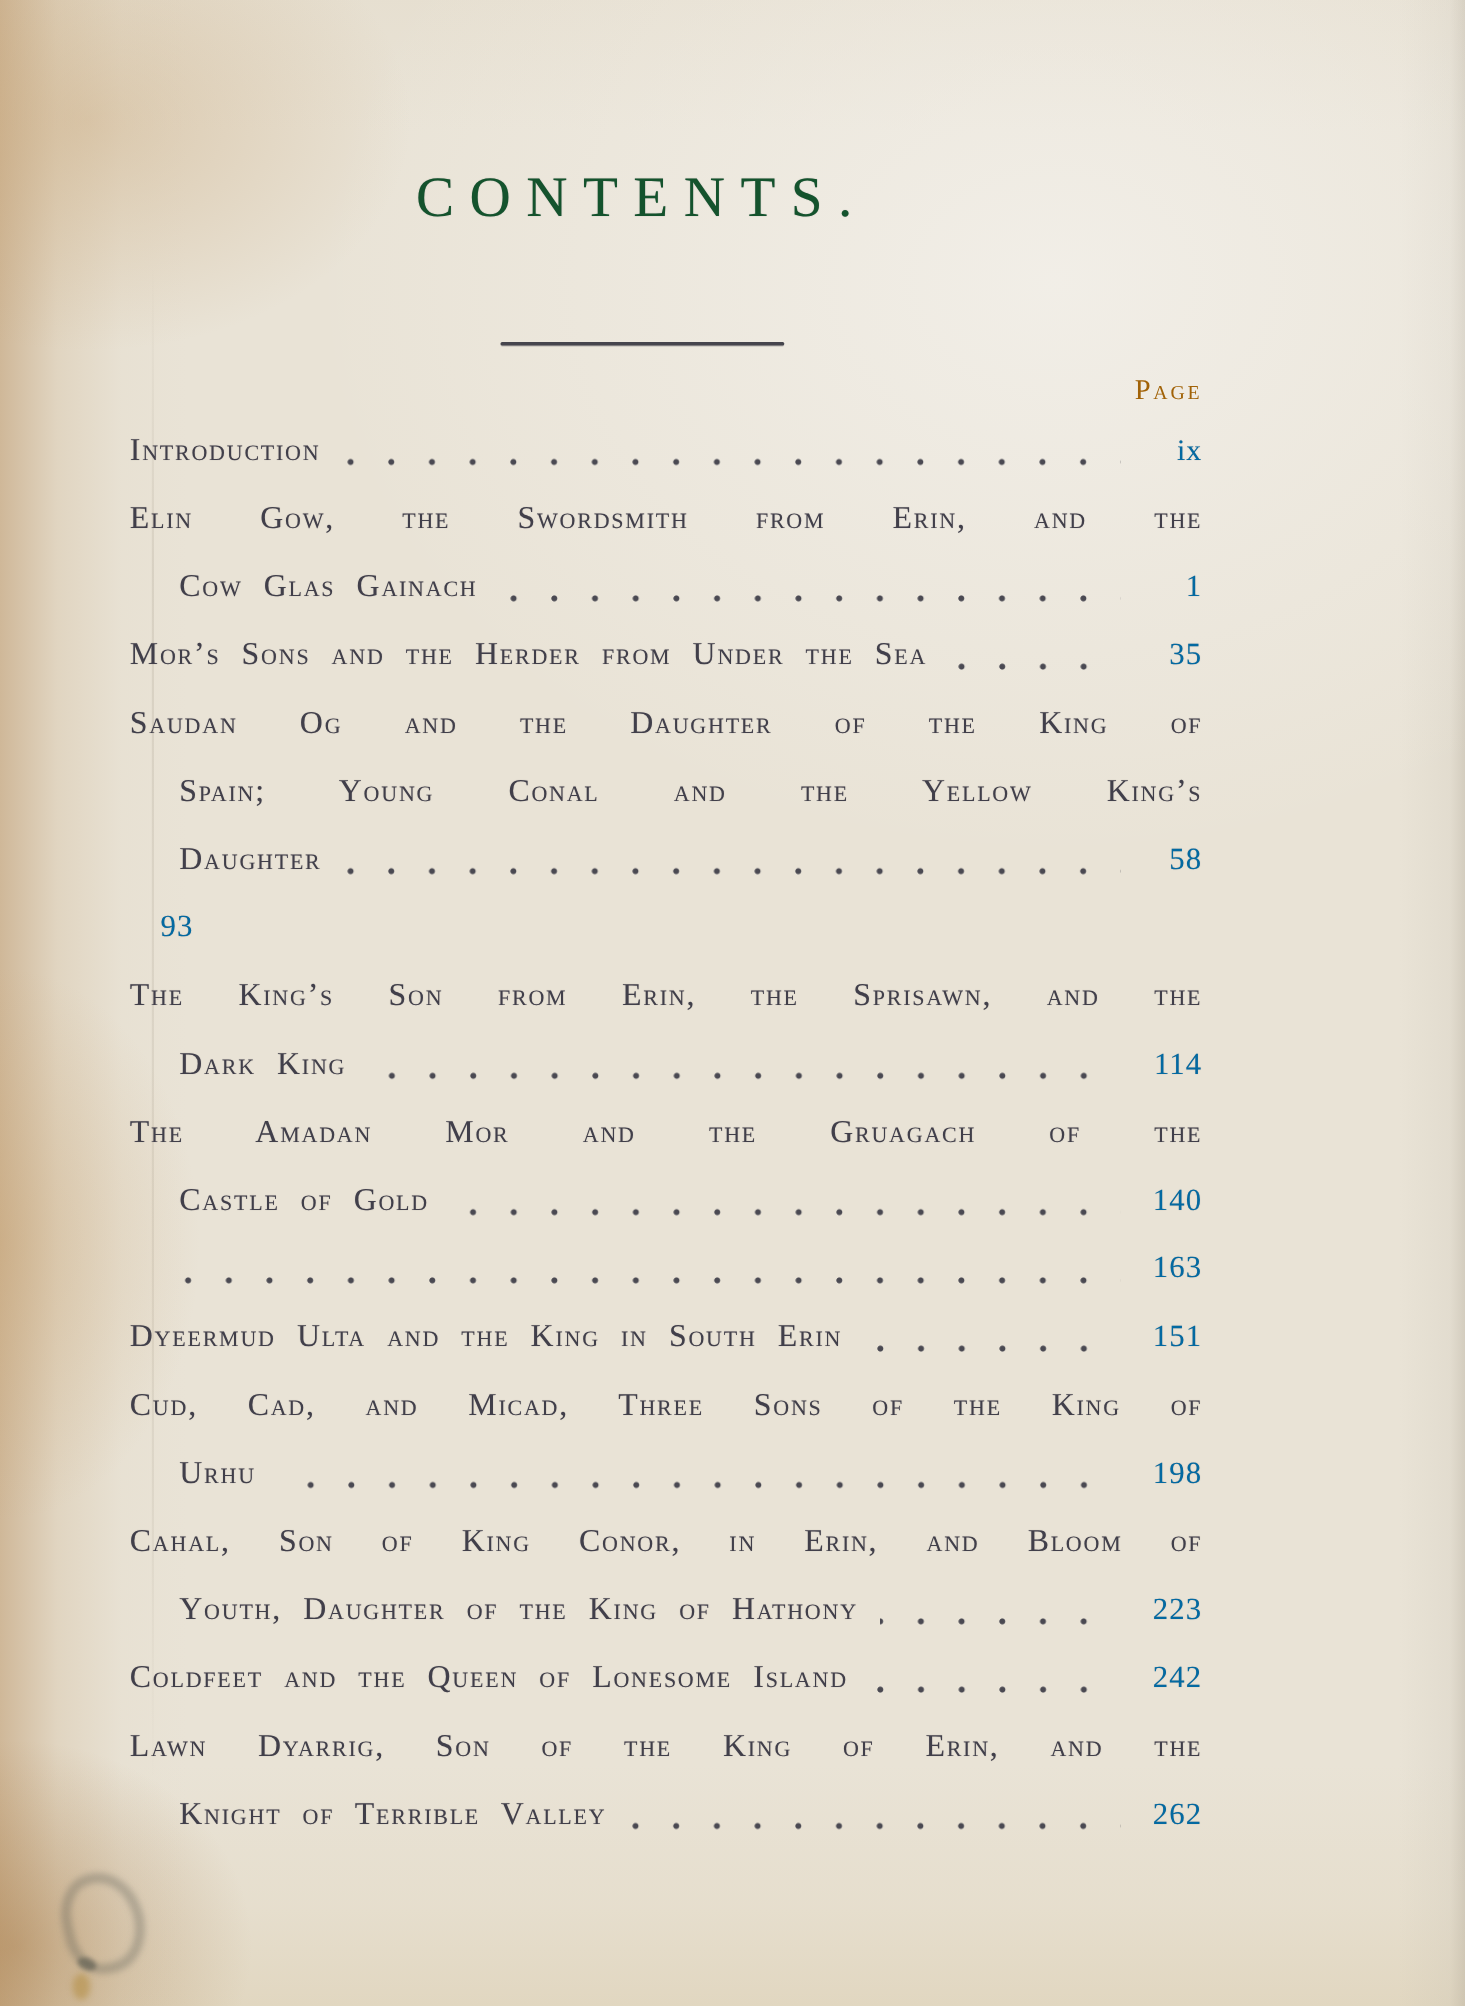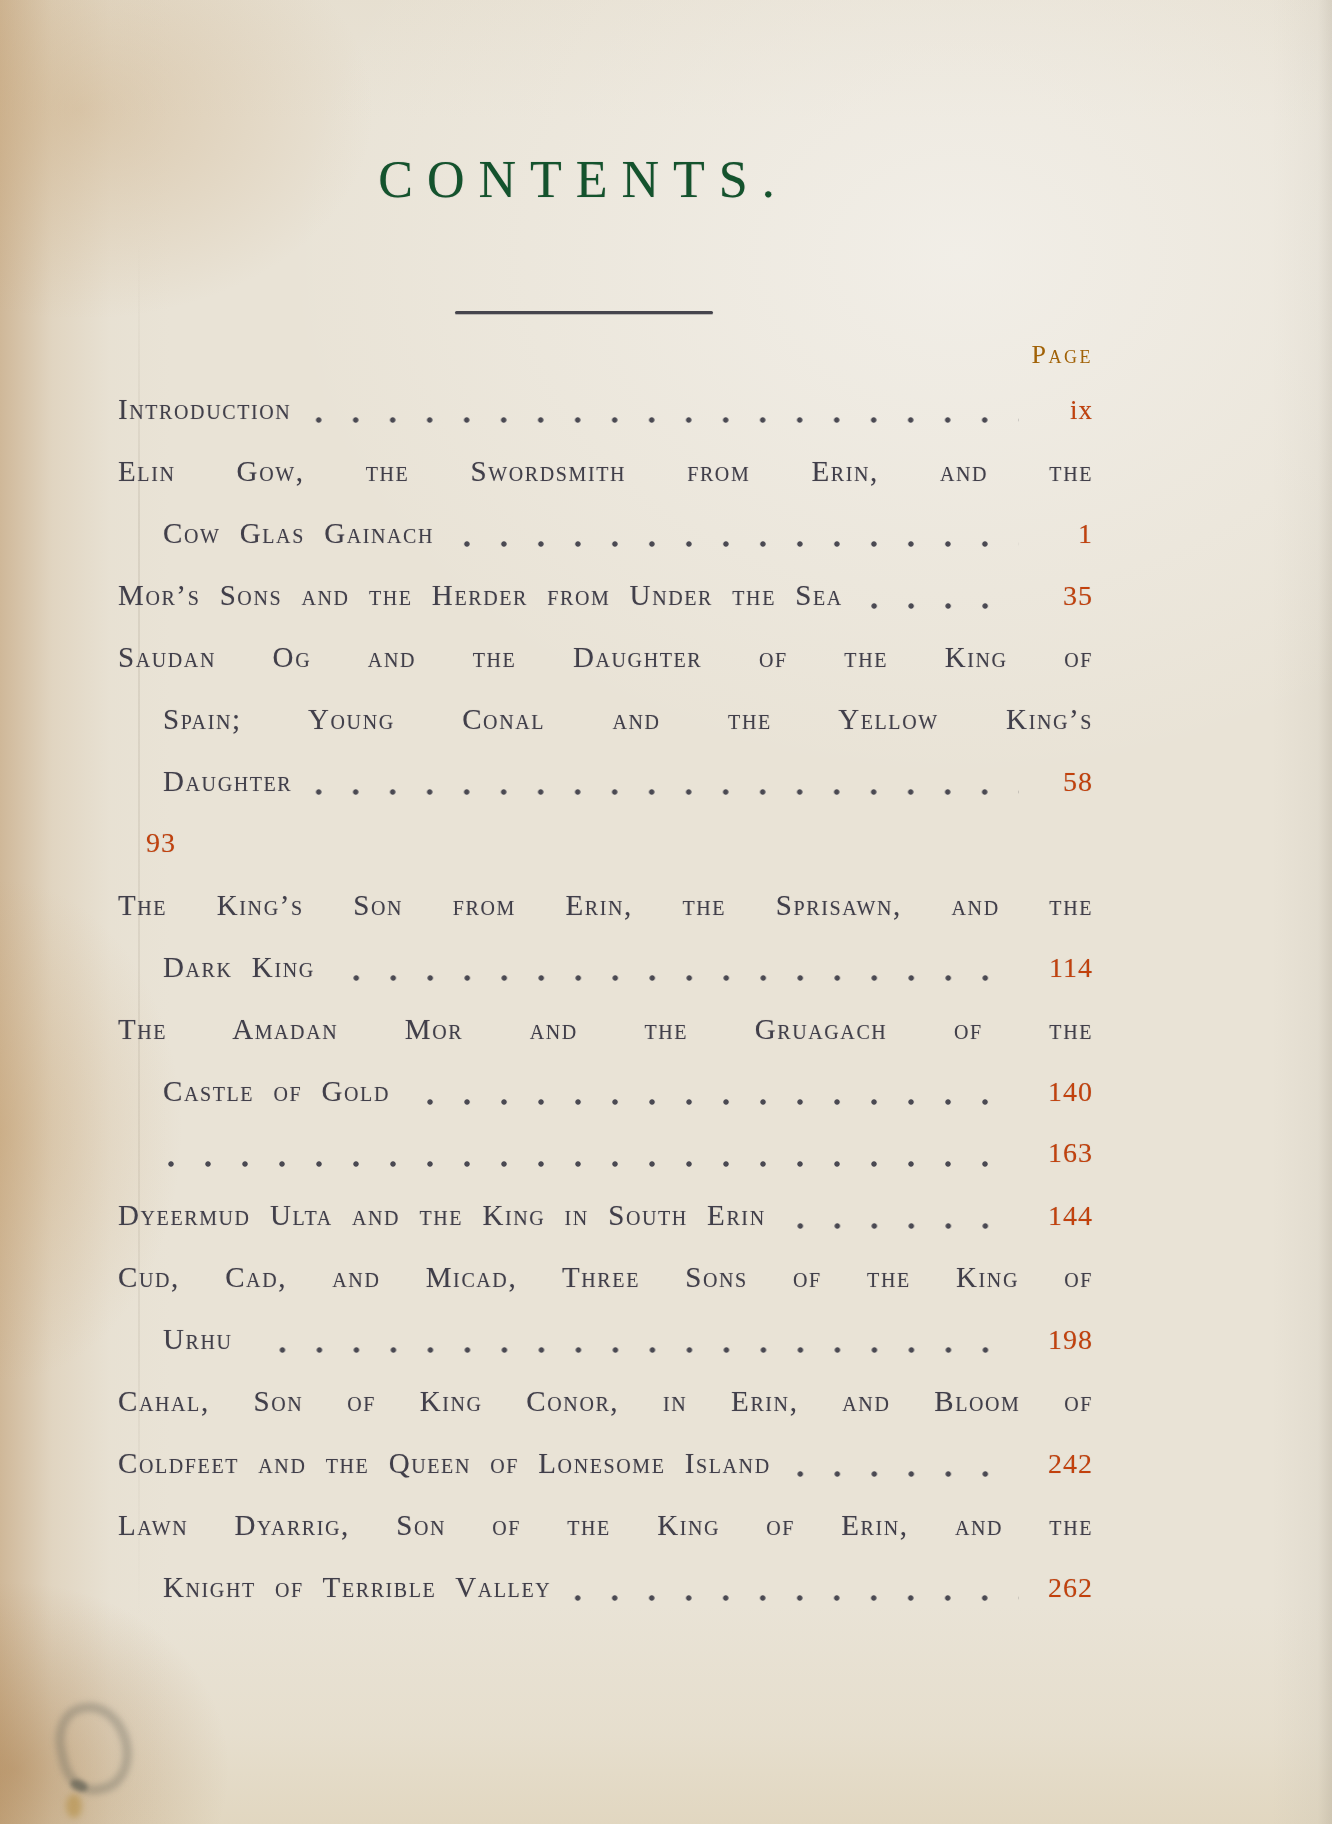--- a/index.html
+++ b/index.html
@@ -64,21 +64,21 @@
     text-shadow:0 0 1px rgba(65,63,74,.30);
   }
   .t.fill{flex:1;display:block;text-align:justify;text-align-last:justify;white-space:normal;}
   .dots{
     flex:1;align-self:flex-end;height:8px;margin:0 16px 16px 20px;
     background-image:radial-gradient(circle at 3px 4px, #4a4952 2.3px, rgba(74,73,82,0) 3.1px);
     background-size:37px 8px;background-repeat:repeat-x;background-position:right center;
   }
   .pg{
     font-size:28px;line-height:62px;min-width:58px;text-align:right;
-    letter-spacing:1px;color:#c2410c;text-shadow:0 0 1px rgba(65,63,74,.30);
+    letter-spacing:1px;color:#0369a1;text-shadow:0 0 1px rgba(65,63,74,.30);
   }
   .toc-line .pg.roman{font-size:27px;}
   .t.fill + .pg{margin-left:42px;}
 </style>
 </head>
 <body>
 
 <div class="paper"></div>
 <div class="crease"></div>
 <div class="smudge-ring"></div>
@@ -159,39 +159,44 @@
   </div>
 
   <div class="toc-line">
     <span class="dots"></span>
     <span class="pg">163</span>
   </div>
 
   <div class="toc-line">
     <span class="t">Dyeermud Ulta and the King in South Erin</span>
     <span class="dots"></span>
-    <span class="pg">144</span>
+    <span class="pg">151</span>
   </div>
 
   <div class="toc-line">
     <span class="t fill">Cud, Cad, and Micad, Three Sons of the King of</span>
 
   </div>
 
   <div class="toc-line indent">
     <span class="t">Urhu</span>
     <span class="dots"></span>
     <span class="pg">198</span>
   </div>
 
   <div class="toc-line">
     <span class="t fill">Cahal, Son of King Conor, in Erin, and Bloom of</span>
 
   </div>
 
+  <div class="toc-line indent">
+    <span class="t">Youth, Daughter of the King of Hathony</span>
+    <span class="dots"></span>
+    <span class="pg">223</span>
+  </div>
 
   <div class="toc-line">
     <span class="t">Coldfeet and the Queen of Lonesome Island</span>
     <span class="dots"></span>
     <span class="pg">242</span>
   </div>
 
   <div class="toc-line">
     <span class="t fill">Lawn Dyarrig, Son of the King of Erin, and the</span>
 

